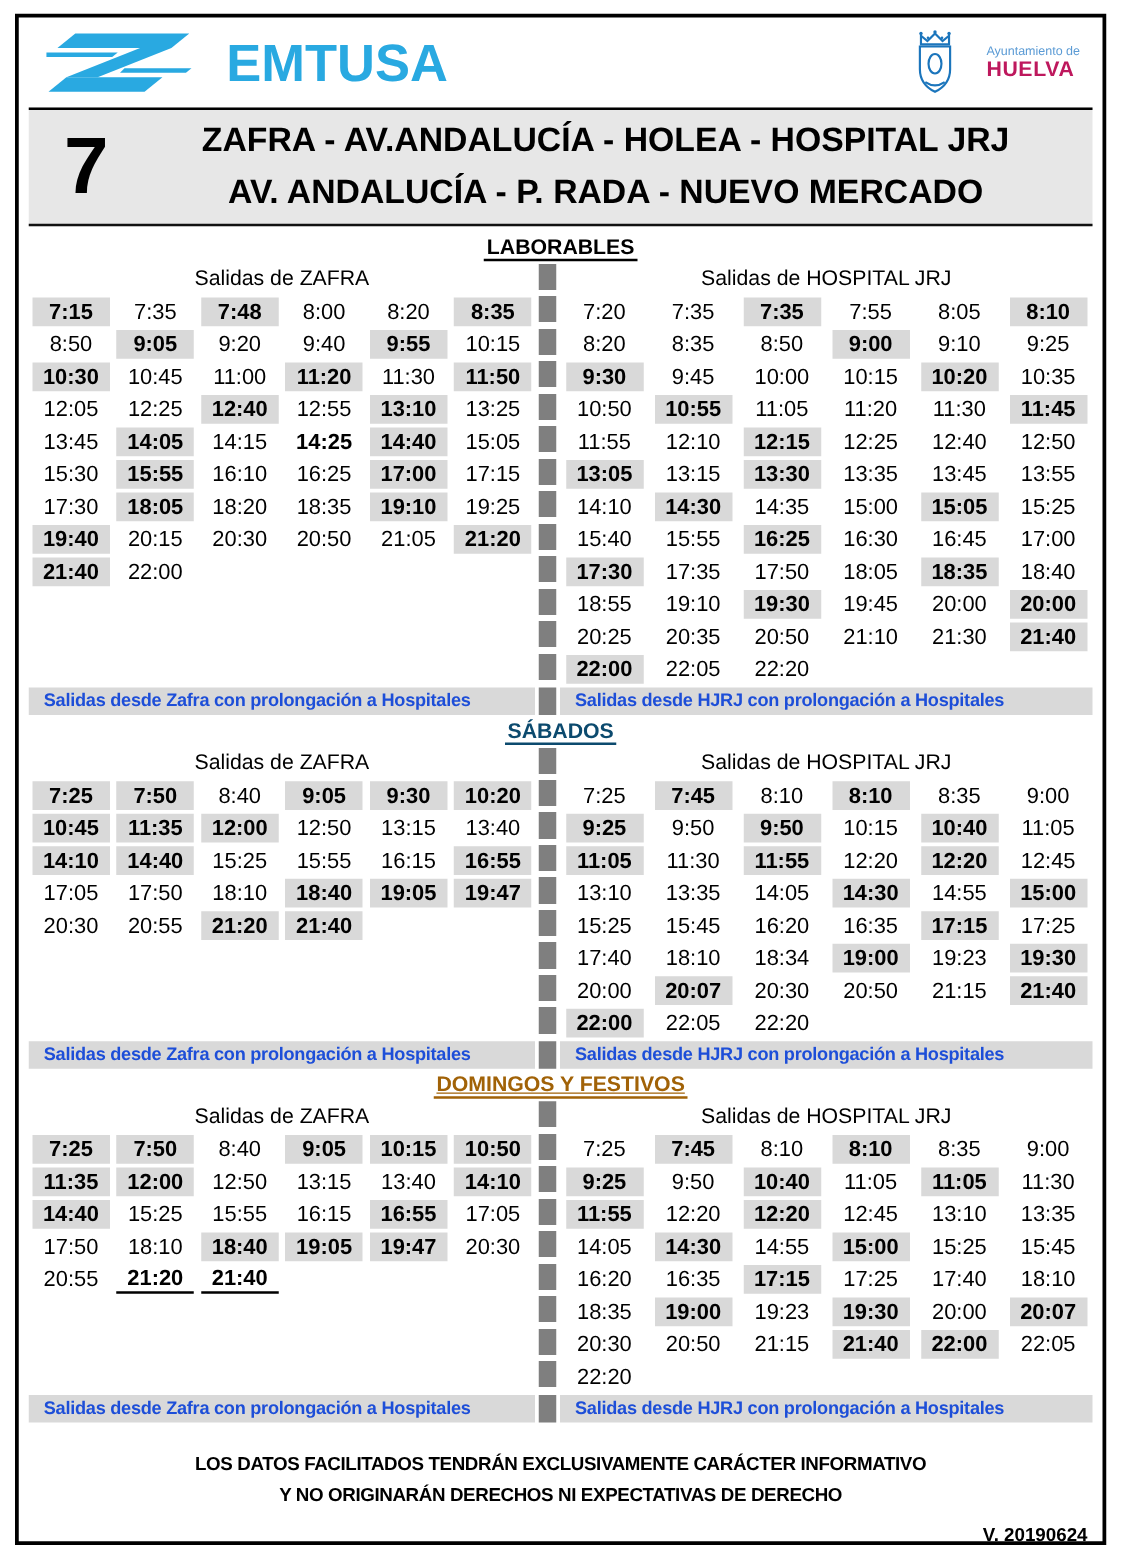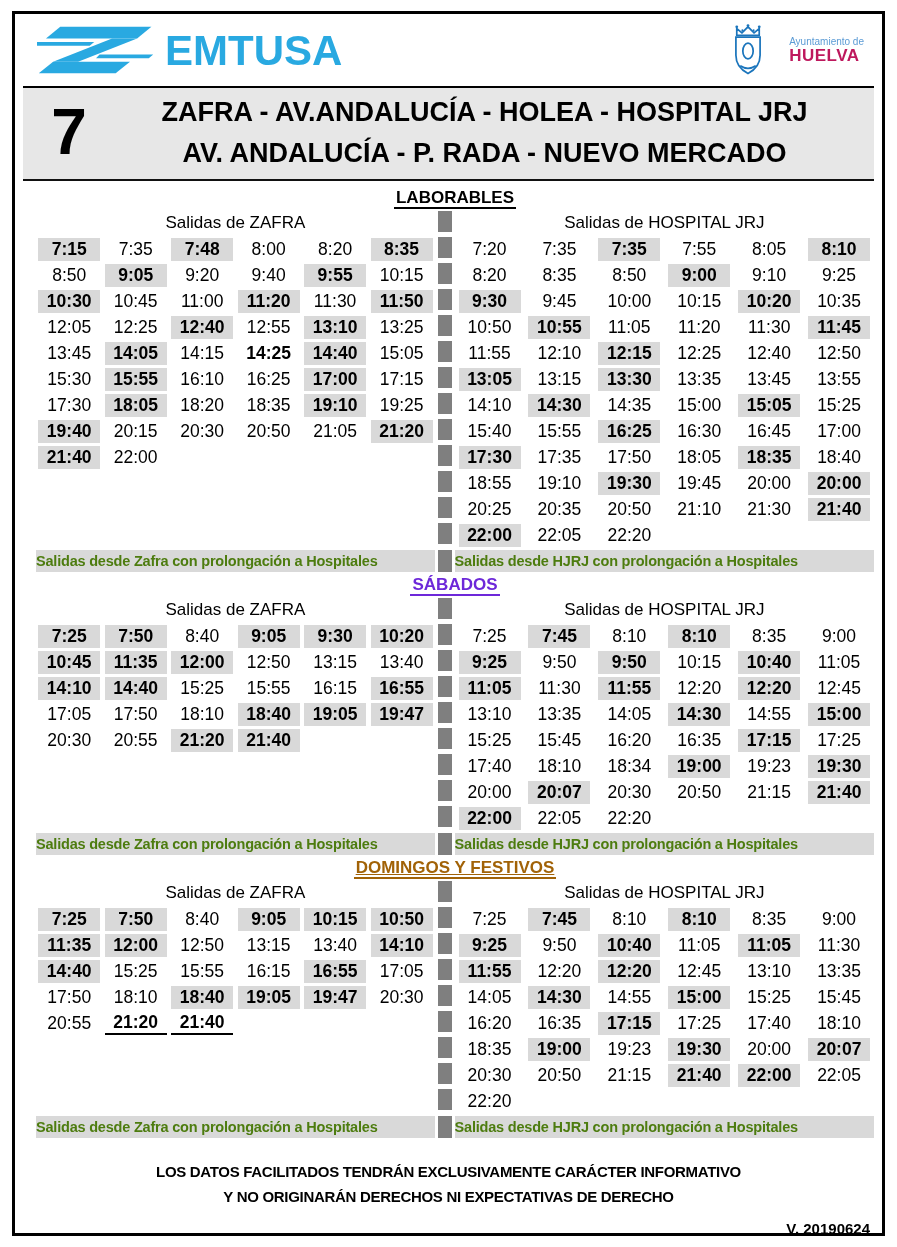--- a/index.html
+++ b/index.html
@@ -1,52 +1,52 @@
 <!DOCTYPE html>
 <html><head>
 <meta charset="utf-8">
 <style>
   html,body{margin:0;padding:0;background:#fff;}
   body{width:897px;height:1247px;font-family:"Liberation Sans",sans-serif;-webkit-font-smoothing:antialiased;}
   .frame{box-sizing:border-box;width:873px;height:1225px;margin:11px 12px;border:3px solid #000;padding:4px 8px 6px 8px;background:#fff;}
 
   
   .hdr{display:flex;justify-content:space-between;align-items:center;height:62px;padding:2px 10px 0 14px;}
-  .brand{display:flex;align-items:center;gap:10px;}
+  .brand{display:flex;align-items:center;gap:26px;}
   .brand-text{font-size:42px;font-weight:bold;color:#29A9E1;letter-spacing:0px;line-height:1;}
   .muni{display:flex;align-items:center;gap:22px;}
   .muni-txt{display:flex;flex-direction:column;line-height:1.1;}
   .muni-small{font-size:10px;color:#5B9BD5;}
   .muni-big{font-size:17px;font-weight:bold;color:#be185d;letter-spacing:0.5px;}
 
   
   .band{display:flex;align-items:center;background:#E7E7E7;border-top:2px solid #000;border-bottom:2px solid #111;padding:4px 0 6px 0;margin-top:4px;}
   .route-no{width:92px;font-size:64px;font-weight:bold;color:#000;text-align:center;line-height:0.95;}
   .route-titles{flex:1;text-align:center;font-weight:bold;font-size:27px;color:#000;line-height:1.5;padding-right:20px;}
 
   
-  #sections{margin-top:6px;margin-left:13px;}
+  #sections{margin-top:6px;}
   .section{margin-bottom:2px;}
   .section-title{text-align:center;font-size:17px;font-weight:bold;height:24px;line-height:22px;}
   .section-title span{border-bottom:2px solid currentColor;padding:0 2px;}
   .section-body{display:flex;align-items:stretch;}
   .tcol{box-sizing:border-box;}
   .tcol.left{width:406px;}
   .tcol.right{width:427px;}
   .col-heading{height:25px;text-align:center;font-size:17px;line-height:23px;color:#000;}
   .col-heading span{}
   .tgrid{display:grid;grid-template-columns:repeat(6,1fr);}
   .trow-cell{height:26px;display:flex;align-items:center;justify-content:center;}
   .time{display:inline-block;min-width:62px;text-align:center;font-size:17.5px;color:#000;padding:1px 0;}
   .time.hl{background:#D9D9D9;font-weight:bold;}
   .time.bold{font-weight:bold;}
   .time.bu{font-weight:bold;border-bottom:2.5px solid #000;padding-bottom:0px;}
   .divider{width:14px;margin:0 3px;background:repeating-linear-gradient(to bottom,#7F7F7F 0px,#7F7F7F 21px,#FFF 21px,#FFF 26px);}
   .section-footer{display:flex;align-items:center;margin-top:2px;}
-  .foot-bar{background:#D9D9D9;font-weight:bold;font-size:14.5px;letter-spacing:-0.2px;height:22px;line-height:22px;padding-left:0;box-sizing:border-box;color:#4d7c0f;}
+  .foot-bar{background:#D9D9D9;font-weight:bold;font-size:14.5px;letter-spacing:-0.2px;height:22px;line-height:22px;padding-left:12px;box-sizing:border-box;color:#1d4ed8;}
   .foot-bar.l{width:406px;}
   .foot-bar.r{width:427px;}
   .foot-div{width:14px;height:22px;background:#7F7F7F;margin:0 3px;}
 
   
   .disclaimer{margin-top:22px;text-align:center;font-weight:bold;font-size:15px;letter-spacing:-0.3px;line-height:1.65;color:#000;}
   .version{margin-top:10px;text-align:right;font-weight:bold;font-size:15px;padding-right:4px;color:#000;}
 </style>
 </head>
 <body>
@@ -477,21 +477,21 @@
             </div>
           </div>
         </div>
         <div class="section-footer">
           <div class="foot-bar l">Salidas desde Zafra con prolongación a Hospitales</div>
           <div class="foot-div"></div>
           <div class="foot-bar r">Salidas desde HJRJ con prolongación a Hospitales</div>
         </div>
       </div>
       <div class="section">
-        <div class="section-title"><span style="color: #6d28d9;">SÁBADOS</span></div>
+        <div class="section-title"><span style="color: #0c4a6e;">SÁBADOS</span></div>
         <div class="section-body">
           <div class="tcol left">
             <div class="col-heading"><span>Salidas de ZAFRA</span></div>
             <div class="tgrid">
               <div class="trow-cell">
                 <span class="time hl">7:25</span>
               </div>
               <div class="trow-cell">
                 <span class="time hl">7:50</span>
               </div>

